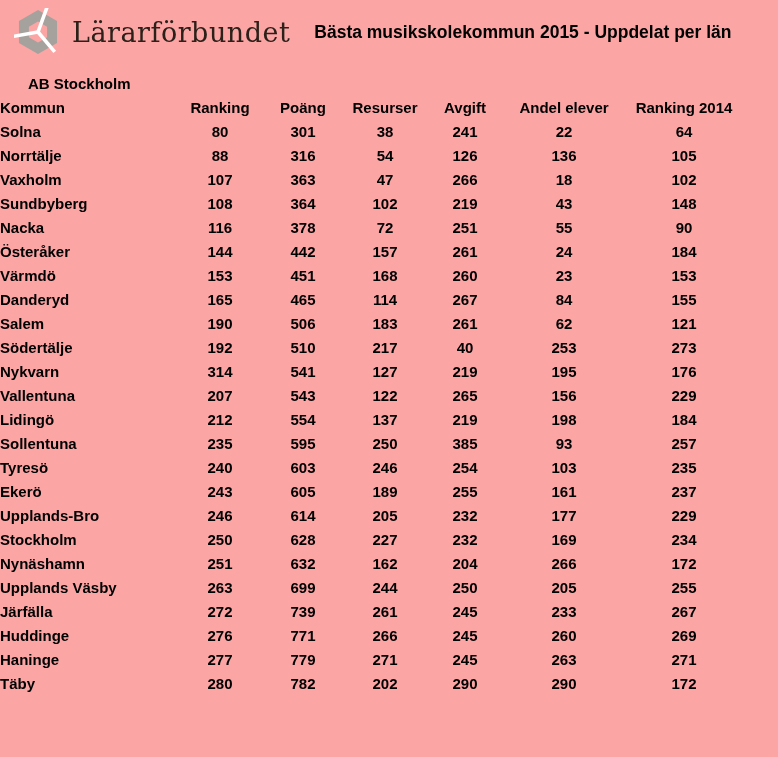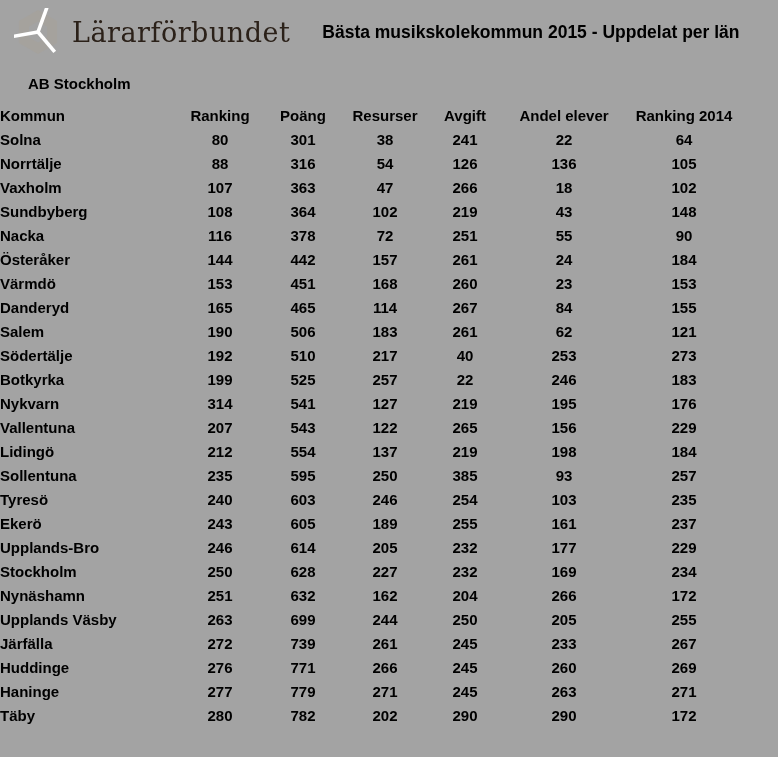--- a/index.html
+++ b/index.html
@@ -1,20 +1,20 @@
 <!DOCTYPE html>
 <html><head>
 <meta charset="utf-8">
 <style>
   * { margin: 0; padding: 0; box-sizing: border-box; }
   html, body { background: #ffffff; }
   .page {
     width: 778px;
     height: 757px;
-    background: #a3a3a3;
+    background: #fca5a5;
     overflow: hidden;
     font-family: "Liberation Sans", sans-serif;
     color: #000000;
   }
   .header {
     height: 64px;
     display: flex;
     align-items: center;
     padding-left: 14px;
   }
@@ -25,27 +25,27 @@
   }
   .logo { width: 48px; height: 48px; display: block; }
   .wordmark {
     font-family: "DejaVu Serif", serif;
     font-size: 27px;
     color: #2b2119;
     letter-spacing: 0.5px;
     white-space: nowrap;
   }
   .title {
-    margin-left: 32px;
+    margin-left: 24px;
     font-size: 17.5px;
     font-weight: bold;
     white-space: nowrap;
   }
   .section-label {
-    margin: 8px 0 8px 28px;
+    margin: 8px 0 0 28px;
     height: 24px;
     line-height: 24px;
     font-size: 15px;
     font-weight: bold;
   }
   table.ranking {
     border-collapse: collapse;
     table-layout: fixed;
   }
   table.ranking th, table.ranking td {
@@ -199,29 +199,20 @@
         <tr>
       <td class="kommun">Södertälje</td>
       <td>192</td>
       <td>510</td>
       <td>217</td>
       <td>40</td>
       <td>253</td>
       <td>273</td>
     </tr>
         <tr>
-      <td class="kommun">Botkyrka</td>
-      <td>199</td>
-      <td>525</td>
-      <td>257</td>
-      <td>22</td>
-      <td>246</td>
-      <td>183</td>
-    </tr>
-        <tr>
       <td class="kommun">Nykvarn</td>
       <td>314</td>
       <td>541</td>
       <td>127</td>
       <td>219</td>
       <td>195</td>
       <td>176</td>
     </tr>
         <tr>
       <td class="kommun">Vallentuna</td>

